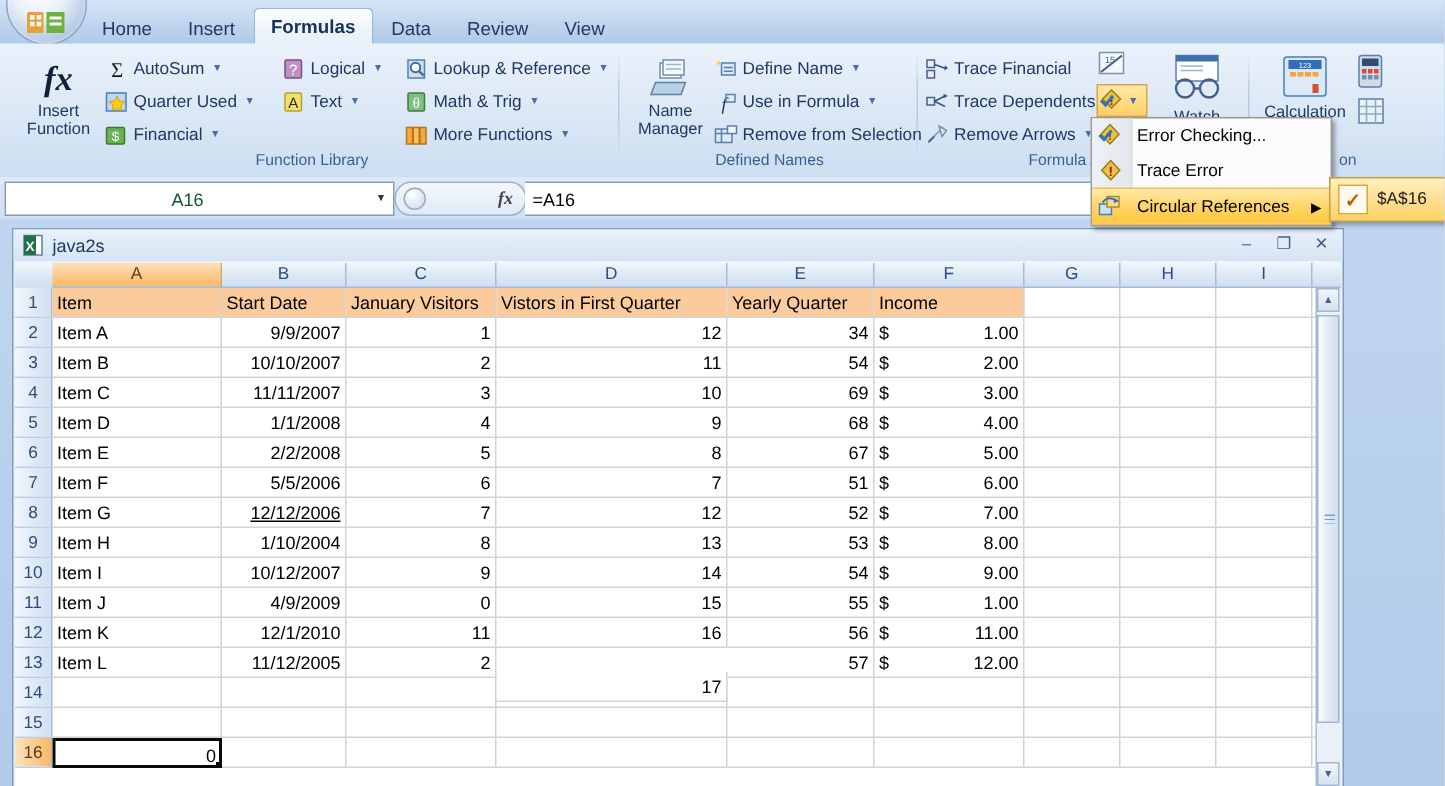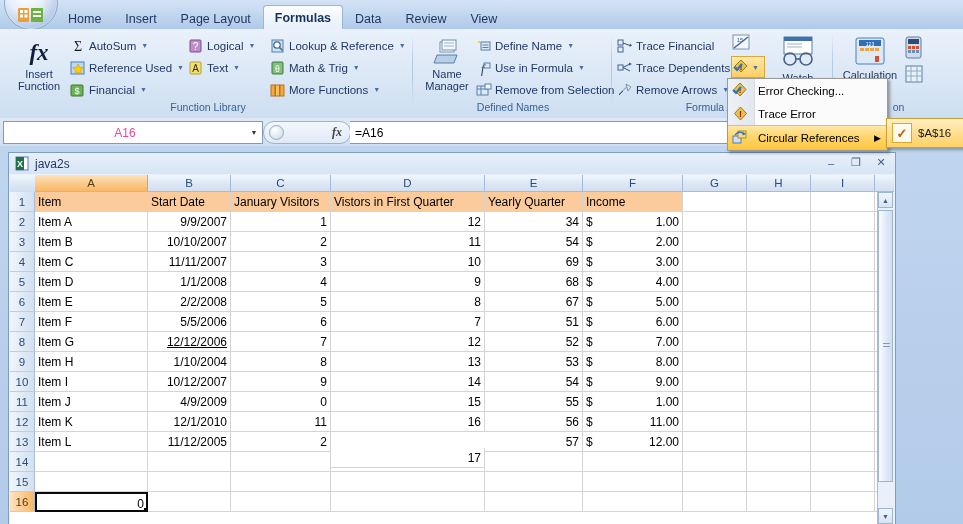--- a/index.html
+++ b/index.html
@@ -66,21 +66,21 @@
         display:flex;align-items:center;gap:6px;padding-left:5px;}
   .submenu .chk{width:18px;height:18px;border:1px solid #e0a72e;background:#fffaf0;
         display:flex;align-items:center;justify-content:center;color:#c06000;font-size:13px;font-weight:bold;}
   .submenu .sref{font-size:11.5px;color:#1a1a1a;}
 
   
   .fbar{position:absolute;left:0;top:118px;width:963px;height:28px;
         background:linear-gradient(180deg,#dfe9f6 0%,#cfdef1 100%);}
   .namebox{position:absolute;left:3px;top:3px;width:258px;height:21px;background:#fff;
         border:1px solid #7f9db9;display:flex;align-items:center;}
-  .namebox .nv{flex:1;text-align:center;font-size:12px;color:#ec4899;}
+  .namebox .nv{flex:1;text-align:center;font-size:12px;color:#14532d;}
   .namebox .nc{width:16px;text-align:center;font-size:7px;color:#333;}
   .fbtns{position:absolute;left:263px;top:3px;width:86px;height:21px;
         background:linear-gradient(180deg,#f2f7fc 0%,#e0eaf6 100%);
         border:1px solid #9bb3cd;border-radius:11px;display:flex;align-items:center;}
   .fbtns .rnd{width:13px;height:13px;border-radius:50%;margin-left:5px;
         background:radial-gradient(circle at 35% 30%,#ffffff,#c9d8e9);border:1px solid #9ab;}
   .fbtns .fx{flex:1;text-align:right;padding-right:8px;font-style:italic;font-weight:bold;
         font-size:12px;color:#444;font-family:"Liberation Serif",serif;}
   .fcontent{position:absolute;left:350px;top:3px;right:3px;height:21px;background:#fff;
         border:1px solid #7f9db9;border-left:none;display:flex;align-items:center;
@@ -151,21 +151,20 @@
           <rect x="8.5" y="4" width="3" height="3" fill="#fff"></rect>
         <rect x="4" y="8.5" width="3" height="3" fill="#fff"></rect>
           <rect x="8.5" y="8.5" width="3" height="3" fill="#fff"></rect>
         <path d="M15 2 h12 v14 h-12 z" fill="#6db33f"></path>
         <path d="M17 5 h8 v2 h-8 z M17 9 h8 v2 h-8 z" fill="#fff"></path>
       </svg>
     </div>
     <div class="tabs">
       <div class="tab">Home</div>
       <div class="tab">Insert</div>
-      <div class="tab">Page Layout</div>
       <div class="tab active">Formulas</div>
       <div class="tab">Data</div>
       <div class="tab">Review</div>
       <div class="tab">View</div>
     </div>
   </div>
 
   <div class="ribbon">
 
     <div class="rgroup" style="left:6px;width:404px;">
@@ -185,21 +184,21 @@
               <text x="8" y="13" font-size="14" font-family="Liberation Serif,serif" fill="#1a1a1a" text-anchor="middle">Σ</text>
             </svg>
           <span>AutoSum</span>
             <span class="caret">▼</span>
         </div>
         <div class="item" style="left:62px;top:25px;">
           <svg class="ic" viewBox="0 0 16 16">
               <rect x="1" y="2" width="13" height="12" fill="#bdd7ee" stroke="#4a7ebb"></rect>
               <path d="M8 4 l1.6 3.3 3.6.5-2.6 2.5.6 3.6L8 12.2 4.8 13.9l.6-3.6L2.8 7.8l3.6-.5z" fill="#ffcc00" stroke="#c79200" stroke-width=".5"></path>
             </svg>
-          <span>Reference Used</span>
+          <span>Quarter Used</span>
             <span class="caret">▼</span>
         </div>
         <div class="item" style="left:62px;top:47px;">
           <svg class="ic" viewBox="0 0 16 16">
               <rect x="1" y="3" width="12" height="11" rx="1" fill="#69b356" stroke="#3c7a2c"></rect>
               <text x="7" y="12" font-size="9" fill="#fff" text-anchor="middle" font-family="Liberation Sans,sans-serif">$</text>
             </svg>
           <span>Financial</span>
             <span class="caret">▼</span>
         </div>

